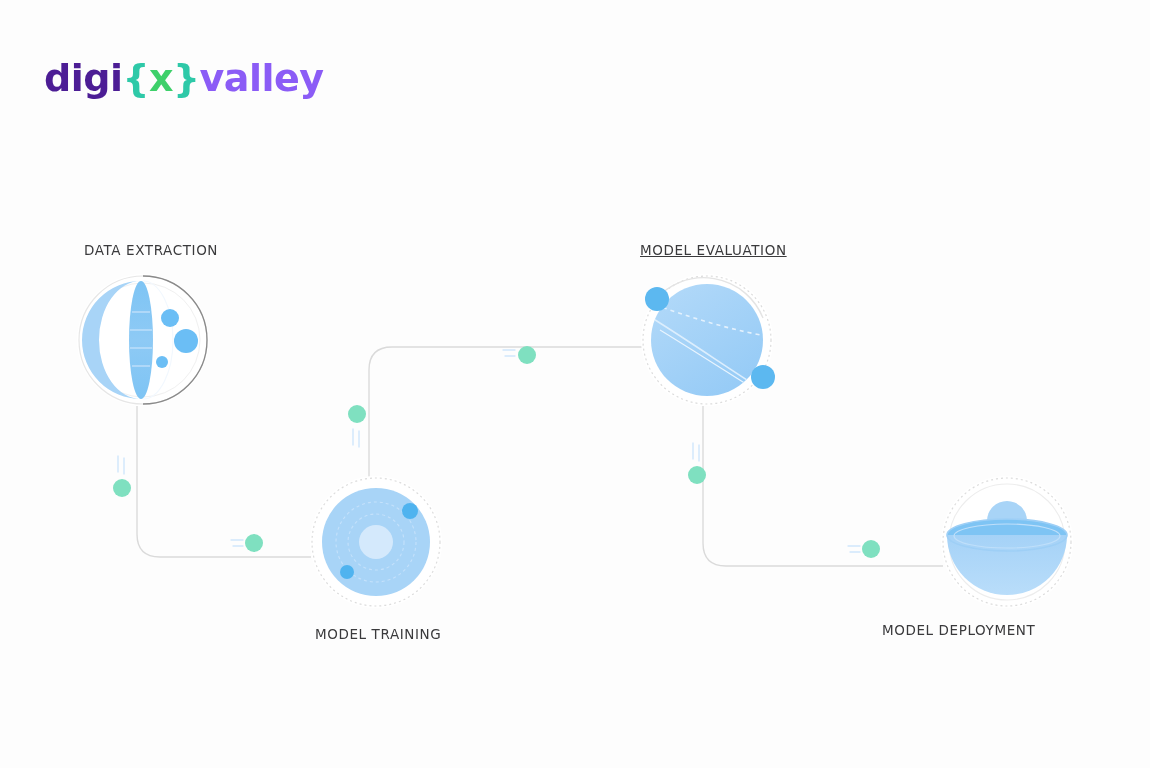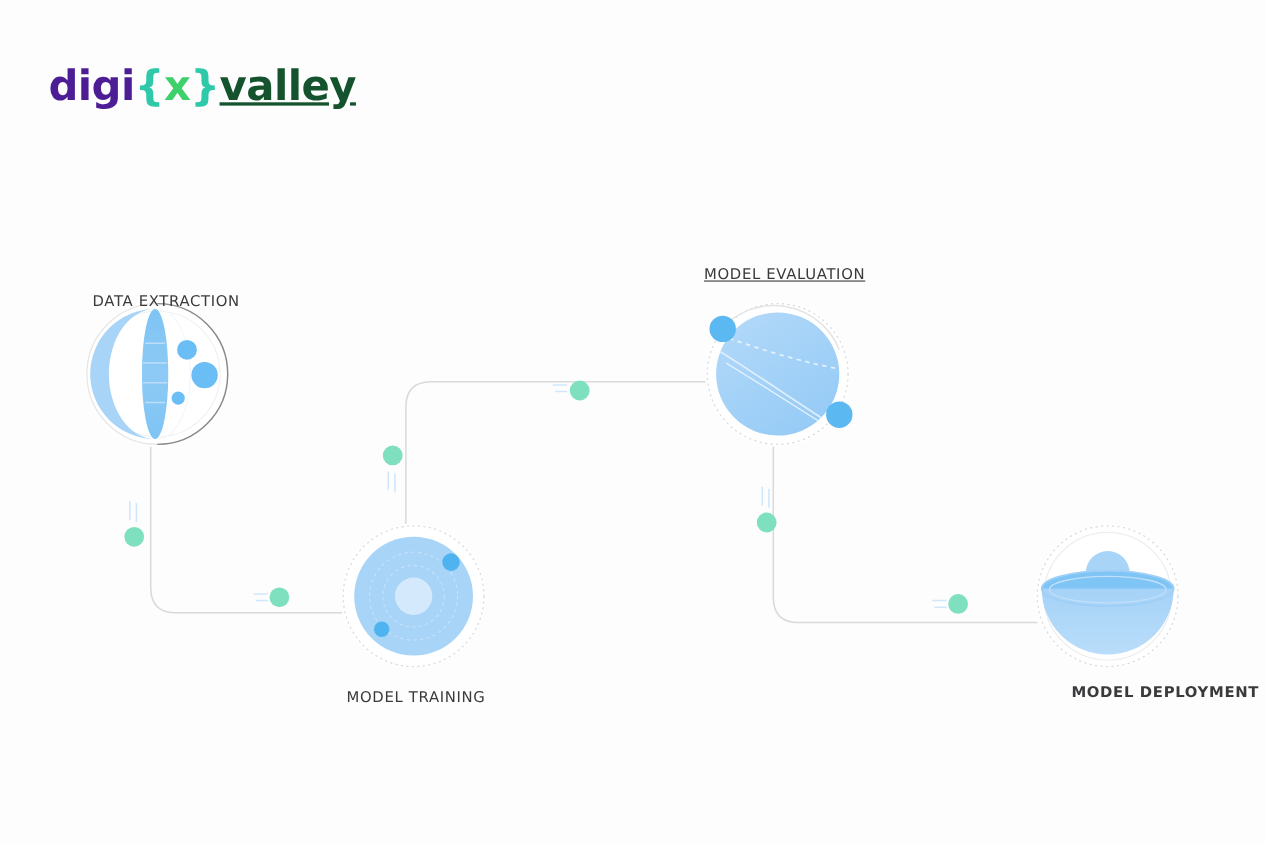--- a/index.html
+++ b/index.html
@@ -29,45 +29,45 @@
     font-size: 38px;
     letter-spacing: -0.5px;
     line-height: 1;
     white-space: nowrap;
     user-select: none;
   }
   #logo span { display: inline-block; }
   .lg-digi   { color: #4c1d95; }
   .lg-brace  { color: #2ec9a8; }
   .lg-x      { color: #3ed06a; }
-  .lg-valley { color: #14532d; text-decoration: underline; }
+  .lg-valley { color: #8b5cf6; }
 
   
   #canvas {
     position: absolute;
     left: 0; top: 0;
     width: 1150px;
     height: 768px;
   }
 
   
   .node-label {
     position: absolute;
     font-family: "DejaVu Sans", sans-serif;
     font-size: 13.5px;
     font-weight: 500;
     letter-spacing: 0.6px;
     color: #3a3a3c;
     white-space: nowrap;
     user-select: none;
   }
-  #label-extraction { left: 84px;  top: 242px; margin-top: 24px; }
+  #label-extraction { left: 84px;  top: 242px; }
   #label-training   { left: 315px; top: 626px; }
   #label-evaluation { left: 640px; top: 242px; text-decoration: underline; }
-  #label-deployment { left: 974px; top: 622px; font-weight: bold; }
+  #label-deployment { left: 882px; top: 622px; }
 </style>
 </head>
 <body>
 
 <div id="stage">
 
   <div id="logo">
     <span class="lg-digi">digi</span><span class="lg-brace">{</span><span class="lg-x">x</span><span class="lg-brace">}</span><span class="lg-valley">valley</span>
   </div>
 

